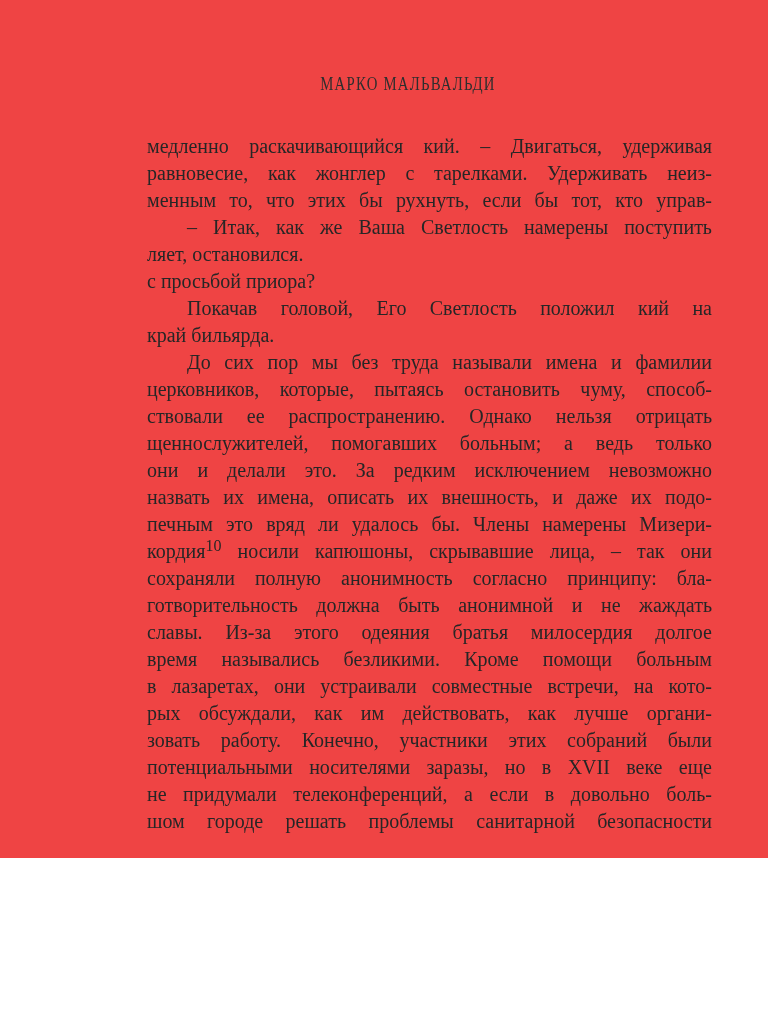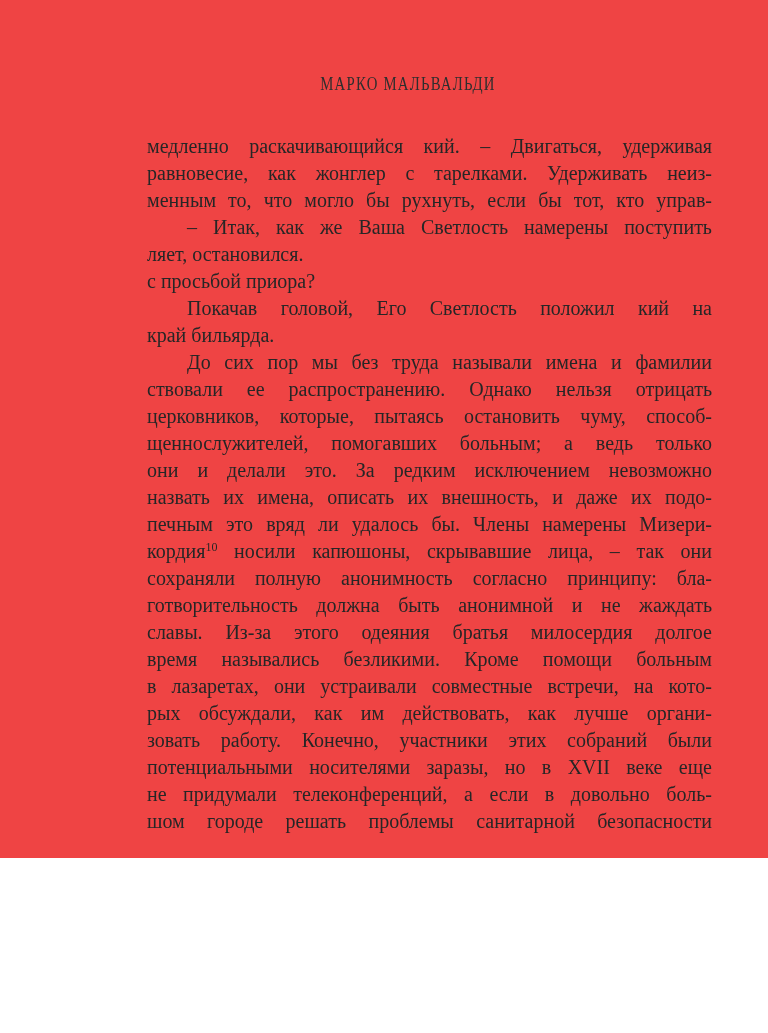--- a/index.html
+++ b/index.html
@@ -49,21 +49,21 @@
     white-space: normal;
   }
   .line.just {
     text-align: justify;
     text-align-last: justify;
   }
   .line.indent {
     text-indent: 40px;
   }
   .line sup {
-    font-size: 12px;
+    font-size: 16px;
     line-height: 0;
     vertical-align: 7px;
     letter-spacing: 0;
   }
   .folio {
     position: absolute;
     top: 895px;
     left: 125px;
     width: 565px;
     text-align: center;
@@ -76,29 +76,29 @@
 <body>
 
 <div class="page">
   <div class="running-header">
     <span class="hdr-inner">МАРКО МАЛЬВАЛЬДИ</span>
   </div>
 
   <div class="body-text">
       <div class="line just">медленно раскачивающийся кий. – Двигаться, удерживая</div>
       <div class="line just">равновесие, как жонглер с тарелками. Удерживать неиз-</div>
-      <div class="line just">менным то, что могло бы рухнуть, если бы тот, кто управ-</div>
+      <div class="line just">менным то, что этих бы рухнуть, если бы тот, кто управ-</div>
       <div class="line just indent">– Итак, как же Ваша Светлость намерены поступить</div>
       <div class="line">ляет, остановился.</div>
       <div class="line">с просьбой приора?</div>
       <div class="line just indent">Покачав головой, Его Светлость положил кий на</div>
       <div class="line">край бильярда.</div>
       <div class="line just indent">До сих пор мы без труда называли имена и фамилии</div>
+      <div class="line just">церковников, которые, пытаясь остановить чуму, способ-</div>
       <div class="line just">ствовали ее распространению. Однако нельзя отрицать</div>
-      <div class="line just">церковников, которые, пытаясь остановить чуму, способ-</div>
       <div class="line just">щеннослужителей, помогавших больным; а ведь только</div>
       <div class="line just">они и делали это. За редким исключением невозможно</div>
       <div class="line just">назвать их имена, описать их внешность, и даже их подо-</div>
       <div class="line just">печным это вряд ли удалось бы. Члены намерены Мизери-</div>
       <div class="line just">кордия<sup>10</sup> носили капюшоны, скрывавшие лица, – так они</div>
       <div class="line just">сохраняли полную анонимность согласно принципу: бла-</div>
       <div class="line just">готворительность должна быть анонимной и не жаждать</div>
       <div class="line just">славы. Из-за этого одеяния братья милосердия долгое</div>
       <div class="line just">время назывались безликими. Кроме помощи больным</div>
       <div class="line just">в лазаретах, они устраивали совместные встречи, на кото-</div>

